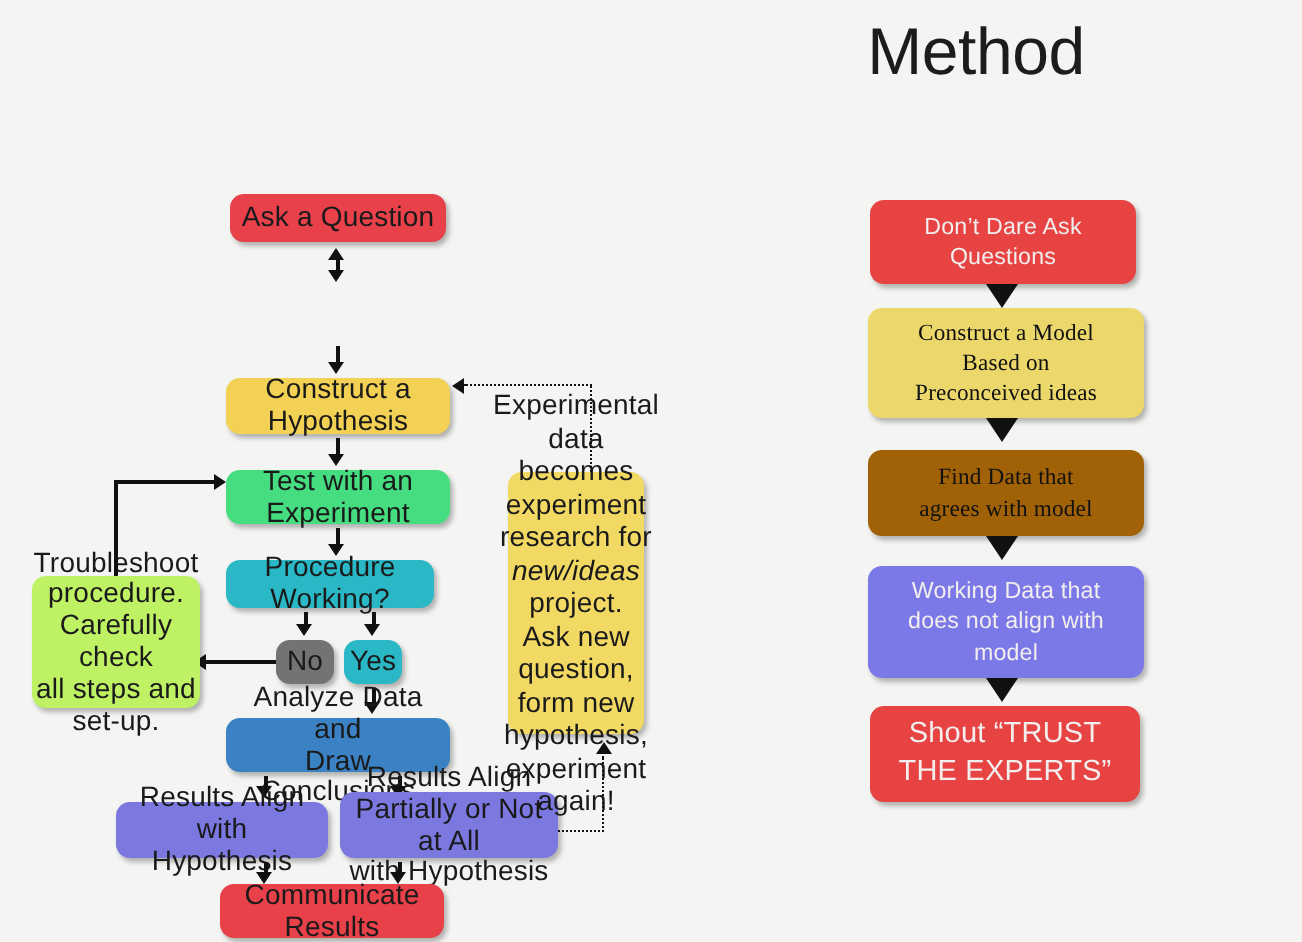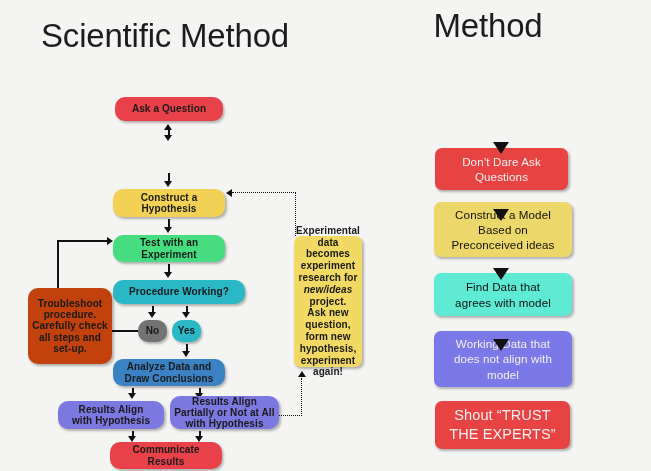--- a/index.html
+++ b/index.html
@@ -33,37 +33,35 @@
     justify-content:center;
     text-align:center;
     border-radius:7px;
     line-height:1.13;
     padding:2px 4px;
     box-shadow:1.5px 2px 2.5px rgba(0,0,0,.28);
   }
   
   .lbox{
     font-family:"Liberation Sans", sans-serif;
-    font-weight:bold;
-    font-size:10px;
+    font-weight:normal;
+    font-size:14px;
     color:#1a1a1a;
     letter-spacing:.1px;
-    border-radius:10px;
   }
   
   .rbox{
     font-family:"Liberation Sans", sans-serif;
     font-weight:400;
     font-size:11.6px;
     letter-spacing:.1px;
     line-height:1.32;
-    margin-top:48px;
   }
   .rbox.light{color:#f2eeee;}
-  .rbox.dark{color:#111111;}
+  .rbox.dark{color:#111111;font-family:Liberation Serif, serif;}
 
   
   .vline{position:absolute;background:#111;}
   .hline{position:absolute;background:#111;}
   .arrowdown{
     position:absolute;width:0;height:0;
     border-left:4.5px solid transparent;
     border-right:4.5px solid transparent;
     border-top:6px solid #111;
   }
@@ -99,21 +97,20 @@
     position:absolute;height:0;
     border-top:1.6px dotted #111;
   }
   .em{font-style:italic;}
 </style>
 </head>
 <body>
 
 <div id="root">
 
-  <div class="title" id="title-left">Scientific Method</div>
   <div class="title" id="title-right">
     <div>Method</div>
   </div>
 
   <div class="box lbox" style="left:115px;top:97px;width:108px;height:24px;background:#e8414a;">Ask a Question</div>
 
   <div class="arrowup" style="left:164px;top:124px;"></div>
   <div class="vline" style="left:167.5px;top:129px;width:2px;height:7px;"></div>
   <div class="arrowdown" style="left:164px;top:135px;"></div>
 
@@ -130,35 +127,35 @@
   <div class="arrowdown" style="left:164px;top:227px;"></div>
 
   <div class="box lbox" style="left:113px;top:235px;width:112px;height:27px;background:#45dd7f;">
     <span style="white-space:pre-line">Test with an
 Experiment</span>
   </div>
 
   <div class="vline" style="left:167.5px;top:264px;width:2px;height:9px;"></div>
   <div class="arrowdown" style="left:164px;top:272px;"></div>
 
-  <div class="box lbox" style="left:113px;top:280px;width:132px;height:24px;background:#2ab8c6;">Procedure Working?</div>
+  <div class="box lbox" style="left:113px;top:280px;width:104px;height:24px;background:#2ab8c6;">Procedure Working?</div>
 
   <div class="vline" style="left:151.5px;top:306px;width:2px;height:7px;"></div>
   <div class="arrowdown" style="left:148px;top:312px;"></div>
   <div class="vline" style="left:185.5px;top:306px;width:2px;height:7px;"></div>
   <div class="arrowdown" style="left:182px;top:312px;"></div>
 
   <div class="box lbox" style="left:138px;top:320px;width:29px;height:22px;background:#737373;">No</div>
 
   <div class="box lbox" style="left:172px;top:320px;width:29px;height:22px;background:#2ab8c6;">Yes</div>
 
   <div class="hline" style="left:103px;top:330px;width:35px;height:2px;"></div>
   <div class="arrowleft" style="left:97px;top:326.5px;"></div>
 
-  <div class="box lbox" style="left:28px;top:288px;width:84px;height:76px;background:#c2410c;">
+  <div class="box lbox" style="left:16px;top:288px;width:84px;height:66px;background:#bef264;">
     <span style="white-space:pre-line">Troubleshoot
 procedure.
 Carefully check
 all steps and
 set-up.</span>
   </div>
 
   <div class="vline" style="left:57px;top:240px;width:2px;height:48px;"></div>
   <div class="hline" style="left:57px;top:240px;width:51px;height:2px;"></div>
   <div class="arrowright" style="left:107px;top:237px;"></div>
@@ -192,21 +189,21 @@
   <div class="vline" style="left:198.5px;top:431px;width:2px;height:6px;"></div>
   <div class="arrowdown" style="left:195px;top:436px;"></div>
 
   <div class="box lbox" style="left:110px;top:442px;width:112px;height:27px;background:#e8414a;">
     <span style="white-space:pre-line">Communicate
 Results</span>
   </div>
 
   <div style="position:absolute;left:254px;top:236px;width:68px;height:131px;background:#f2d963;
               border-radius:7px;box-shadow:1.5px 2px 2.5px rgba(0,0,0,.28);
-              display:flex;align-items:center;justify-content:center;margin-left:40px;">
+              display:flex;align-items:center;justify-content:center;">
     <div class="lbox" style="text-align:center;line-height:1.18;padding:0 2px;">
       <div>Experimental</div>
       <div>data</div>
       <div>becomes</div>
       <div>experiment</div>
       <div>research for</div>
       <div class="em">new/ideas</div>
       <div>project.</div>
       <div>Ask new</div>
       <div>question,</div>
@@ -231,21 +228,21 @@
   </div>
   <div class="bigarrowdown" style="left:493px;top:142px;"></div>
 
   <div class="box rbox dark" style="left:434px;top:154px;width:138px;height:55px;background:#ecd86a;">
     <span style="white-space:pre-line">Construct a Model
 Based on
 Preconceived ideas</span>
   </div>
   <div class="bigarrowdown" style="left:493px;top:209px;"></div>
 
-  <div class="box rbox dark" style="left:434px;top:225px;width:138px;height:43px;background:#5eead4;">
+  <div class="box rbox dark" style="left:434px;top:225px;width:138px;height:43px;background:#a16207;">
     <span style="white-space:pre-line">Find Data that
 agrees with model</span>
   </div>
   <div class="bigarrowdown" style="left:493px;top:268px;"></div>
 
   <div class="box rbox light" style="left:434px;top:283px;width:138px;height:56px;background:#7b78e8;">
     <span style="white-space:pre-line">Working Data that
 does not align with
 model</span>
   </div>

